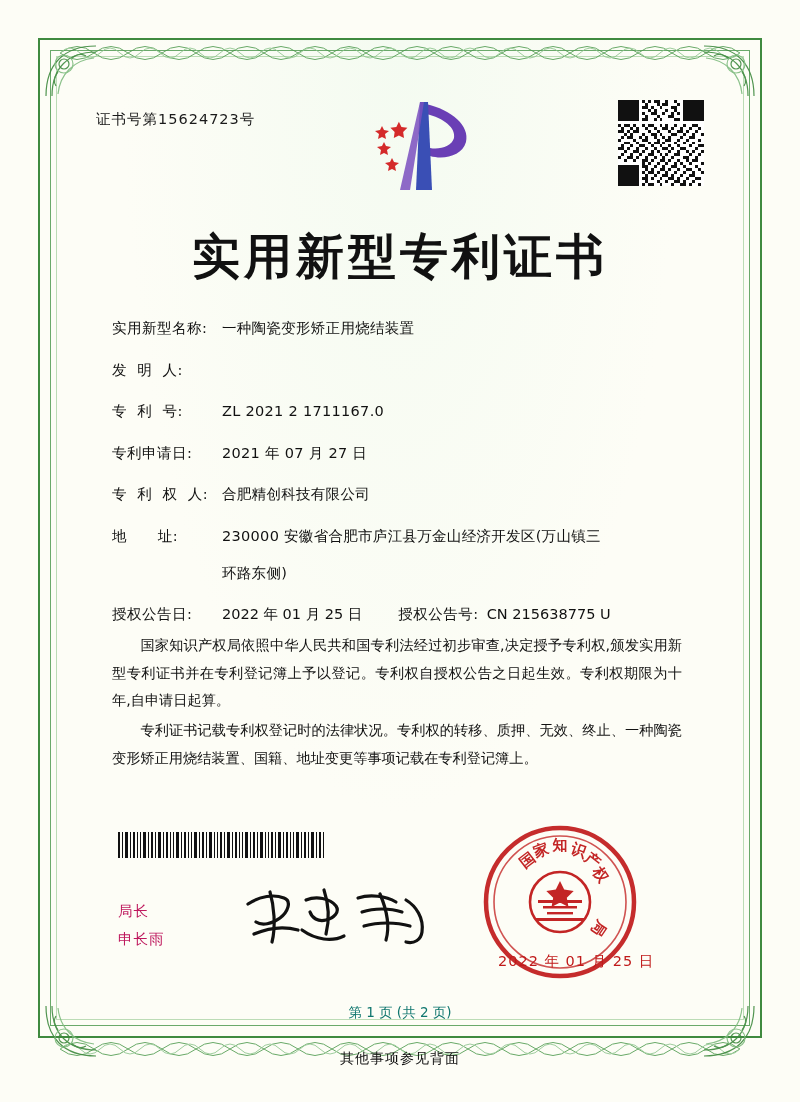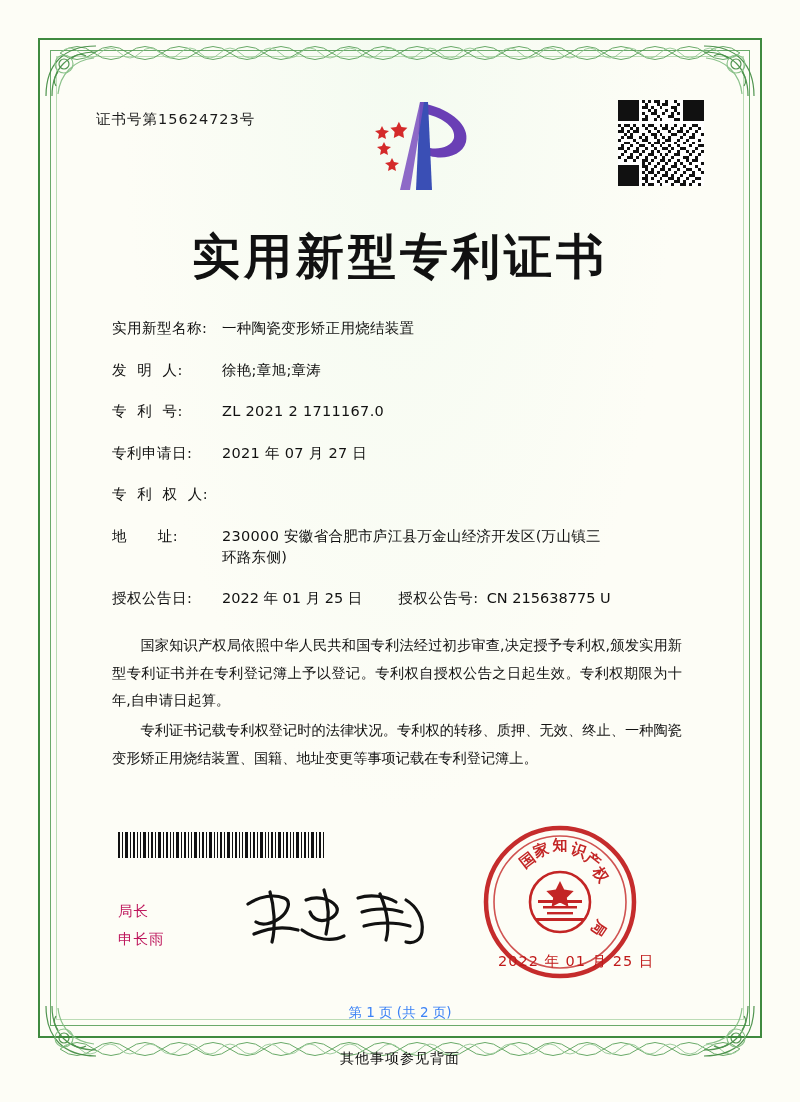--- a/index.html
+++ b/index.html
@@ -106,21 +106,21 @@
     white-space: pre;
     letter-spacing: .5px;
   }
   .row .val {
     flex: 1 1 auto;
     letter-spacing: .3px;
   }
   .row.addr .val { width: 430px; }
   .row .val .cont {
     display: block;
-    margin-top: 0;
+    margin-top: 16px;
   }
   .row.pub {
     margin-bottom: 0;
   }
   .pub-wrap {
     display: flex;
     align-items: flex-start;
     width: 100%;
   }
   .pub-left { display: flex; }
@@ -178,21 +178,21 @@
     color: #c01a1a;
     letter-spacing: 1px;
   }
 
   
   .page-num {
     position: absolute;
     left: 0; right: 0; top: 1004px;
     text-align: center;
     font-size: 13.5px;
-    color: #3b82f6;
+    color: #0f766e;
   }
   .back-note {
     position: absolute;
     left: 0; right: 0; top: 1050px;
     text-align: center;
     font-size: 14px;
     color: #111;
     letter-spacing: 1px;
   }
 </style>
@@ -497,35 +497,35 @@
 
   <div class="fields">
 
     <div class="row">
       <div class="lbl">实用新型名称:</div>
       <div class="val">一种陶瓷变形矫正用烧结装置</div>
     </div>
 
     <div class="row">
       <div class="lbl">发  明  人:</div>
-      <div class="val">徐艳;章旭;章涛</div>
     </div>
 
     <div class="row">
       <div class="lbl">专  利  号:</div>
       <div class="val">ZL 2021 2 1711167.0</div>
     </div>
 
     <div class="row">
       <div class="lbl">专利申请日:</div>
       <div class="val">2021 年 07 月 27 日</div>
     </div>
 
     <div class="row">
       <div class="lbl">专  利  权  人:</div>
+      <div class="val">合肥精创科技有限公司</div>
     </div>
 
     <div class="row addr">
       <div class="lbl">地      址:</div>
       <div class="val">
         <span>230000 安徽省合肥市庐江县万金山经济开发区(万山镇三</span>
         <span class="cont">环路东侧)</span>
       </div>
     </div>
 

